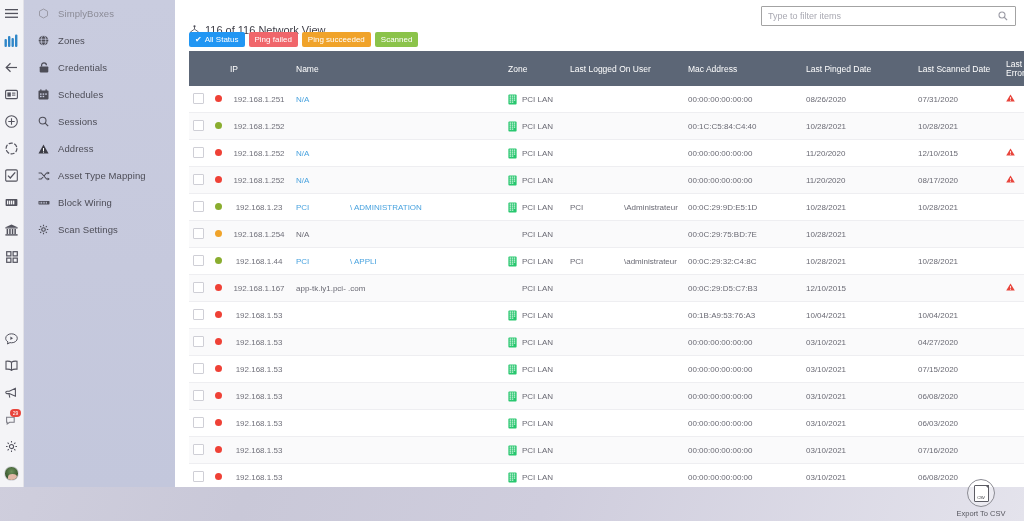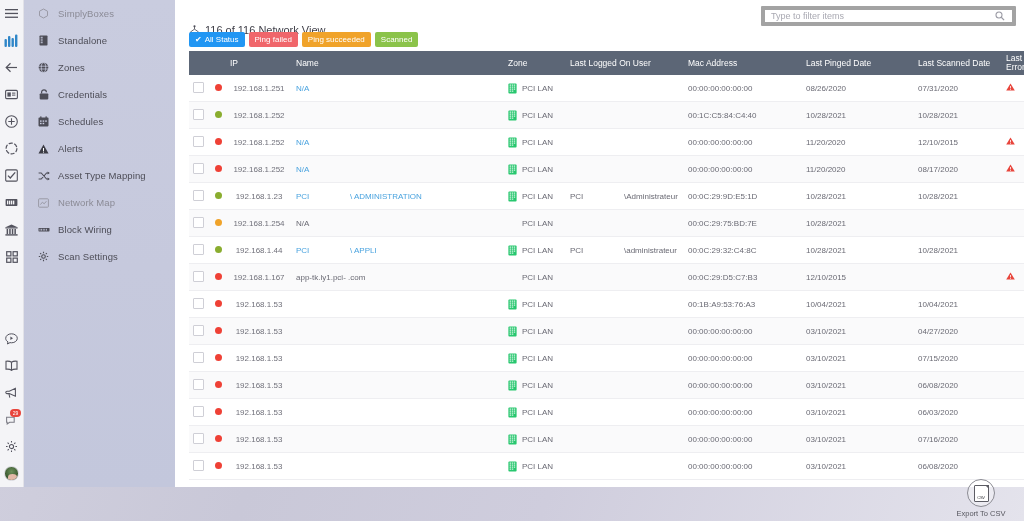--- a/index.html
+++ b/index.html
@@ -78,21 +78,21 @@
   .topbar { position: relative; height: 30px; }
   .title {
     position: absolute; left: 14px; top: 8px;
     font-size: 11px; color: #3f3f48; display: flex; align-items: center; margin-top: 16px;
   }
   .title .t-ico { margin-right: 5px; display: flex; }
 
   .search {
     position: absolute; right: 8px; top: 6px;
     width: 255px; height: 20px;
-    border: 4px solid #a3a3a3; background: #fff; border-radius: 1px;
+    border: 1px solid #a3a3a3; background: #fff; border-radius: 1px;
     display: flex; align-items: center; box-sizing: border-box;
   }
   .search input {
     border: 0; outline: 0; flex: 1 1 auto;
     font-size: 9px; color: #55555f; padding: 0 6px;
     font-family: "Liberation Sans", sans-serif; background: transparent;
   }
   .search input::placeholder { color: #a9a9b2; }
   .search .s-ico { padding-right: 7px; color: #9a9aa4; display: flex; }
 
@@ -109,21 +109,21 @@
 
   
   .tbl-wrap {
     position: absolute; left: 14px; top: 51px;
     width: 835px; height: 436px; overflow: hidden;
   }
   table { border-collapse: collapse; width: 835px; table-layout: fixed; }
   thead th {
     background: #5c6676; color: #ffffff;
     font-size: 8.5px; font-weight: normal; text-align: left;
-    height: 24px; padding: 0 4px; vertical-align: middle;
+    height: 35px; padding: 0 4px; vertical-align: middle;
   }
   thead th.two-line { line-height: 9px; }
   tbody td {
     height: 26px; padding: 0 4px; vertical-align: middle;
     font-size: 8px; color: #6a6a74; border-bottom: 1px solid #eeeef1;
     overflow: hidden; white-space: nowrap;
   }
   tbody tr.odd { background: #ffffff; }
   tbody tr.even { background: #fafafb; }
 
@@ -319,34 +319,20 @@
   </div>
 
   <div class="nav">
     <div class="nav-item dim">
       <span class="nav-ico">
         <svg width="11" height="11" viewBox="0 0 11 11">
             <path d="M5.5 1l4 2.2v4.6L5.5 10l-4-2.2V3.2z" fill="none" stroke="#9a9aa6" stroke-width="1"></path>
           </svg>
       </span>
       <span>SimplyBoxes</span>
-    </div>
-    <div class="nav-item">
-      <span class="nav-ico">
-        <svg width="9" height="11" viewBox="0 0 9 11">
-            <rect x="0.5" y="0.5" width="8" height="10" rx="0.8" fill="#4d4d57"></rect>
-            <g fill="#c9ccdf">
-              <rect x="1.7" y="1.8" width="2" height="1"></rect>
-              <rect x="1.7" y="3.6" width="2" height="1"></rect>
-              <rect x="1.7" y="5.4" width="2" height="1"></rect>
-              <rect x="1.7" y="7.2" width="2" height="1"></rect>
-            </g>
-          </svg>
-      </span>
-      <span>Standalone</span>
     </div>
     <div class="nav-item">
       <span class="nav-ico">
         <svg width="11" height="11" viewBox="0 0 11 11">
             <circle cx="5.5" cy="5.5" r="4.8" fill="#4d4d57"></circle>
             <g stroke="#c9ccdf" stroke-width=".8" fill="none">
               <ellipse cx="5.5" cy="5.5" rx="2.2" ry="4.8"></ellipse>
               <path d="M1 4.2h9M1 7h9"></path>
             </g>
           </svg>
@@ -376,47 +362,47 @@
             <g fill="#4d4d57">
               <rect x="2.2" y="0.2" width="1.3" height="2.4" rx=".6"></rect>
               <rect x="7.5" y="0.2" width="1.3" height="2.4" rx=".6"></rect>
             </g>
           </svg>
       </span>
       <span>Schedules</span>
     </div>
     <div class="nav-item">
       <span class="nav-ico">
+        <svg width="11" height="11" viewBox="0 0 11 11">
+            <circle cx="4.6" cy="4.6" r="3.4" fill="none" stroke="#4d4d57" stroke-width="1.1"></circle>
+            <path d="M7.2 7.2l3 3" stroke="#4d4d57" stroke-width="1.2"></path>
+          </svg>
+      </span>
+      <span>Sessions</span>
+    </div>
+    <div class="nav-item">
+      <span class="nav-ico">
         <svg width="11" height="10" viewBox="0 0 11 10">
             <path d="M5.5.6l5 8.8H.5z" fill="#3c3c45"></path>
             <rect x="5" y="4" width="1" height="3" fill="#fff"></rect>
             <rect x="5" y="7.6" width="1" height="1" fill="#fff"></rect>
           </svg>
       </span>
-      <span>Alerts</span>
+      <span>Address</span>
     </div>
     <div class="nav-item">
       <span class="nav-ico">
         <svg width="12" height="10" viewBox="0 0 12 10">
             <g stroke="#4d4d57" stroke-width="1.1" fill="none">
               <path d="M0.6 2h2.6l5.4 6h2.6M0.6 8h2.6l5.4-6h2.6"></path>
             </g>
             <path d="M9.6 0.4L11.6 2 9.6 3.6zM9.6 6.4L11.6 8 9.6 9.6z" fill="#4d4d57"></path>
           </svg>
       </span>
       <span>Asset Type Mapping</span>
-    </div>
-    <div class="nav-item dim">
-      <span class="nav-ico">
-        <svg width="11" height="10" viewBox="0 0 11 10">
-            <rect x="0.6" y="0.8" width="9.8" height="8.4" rx="0.8" fill="none" stroke="#9a9aa6" stroke-width="1"></rect>
-            <path d="M2.4 6.6l2-2.4 1.8 1.6 2.2-2.6" fill="none" stroke="#9a9aa6" stroke-width="1"></path>
-          </svg>
-      </span>
-      <span>Network Map</span>
     </div>
     <div class="nav-item">
       <span class="nav-ico">
         <svg width="12" height="9" viewBox="0 0 12 9">
             <rect x="0.5" y="3" width="11" height="3.4" rx="0.6" fill="#4d4d57"></rect>
             <g fill="#c9ccdf">
               <rect x="1.6" y="3.8" width=".8" height="1.8"></rect>
               <rect x="3.2" y="3.8" width=".8" height="1.8"></rect>
               <rect x="4.8" y="3.8" width=".8" height="1.8"></rect>
               <rect x="6.4" y="3.8" width=".8" height="1.8"></rect>

